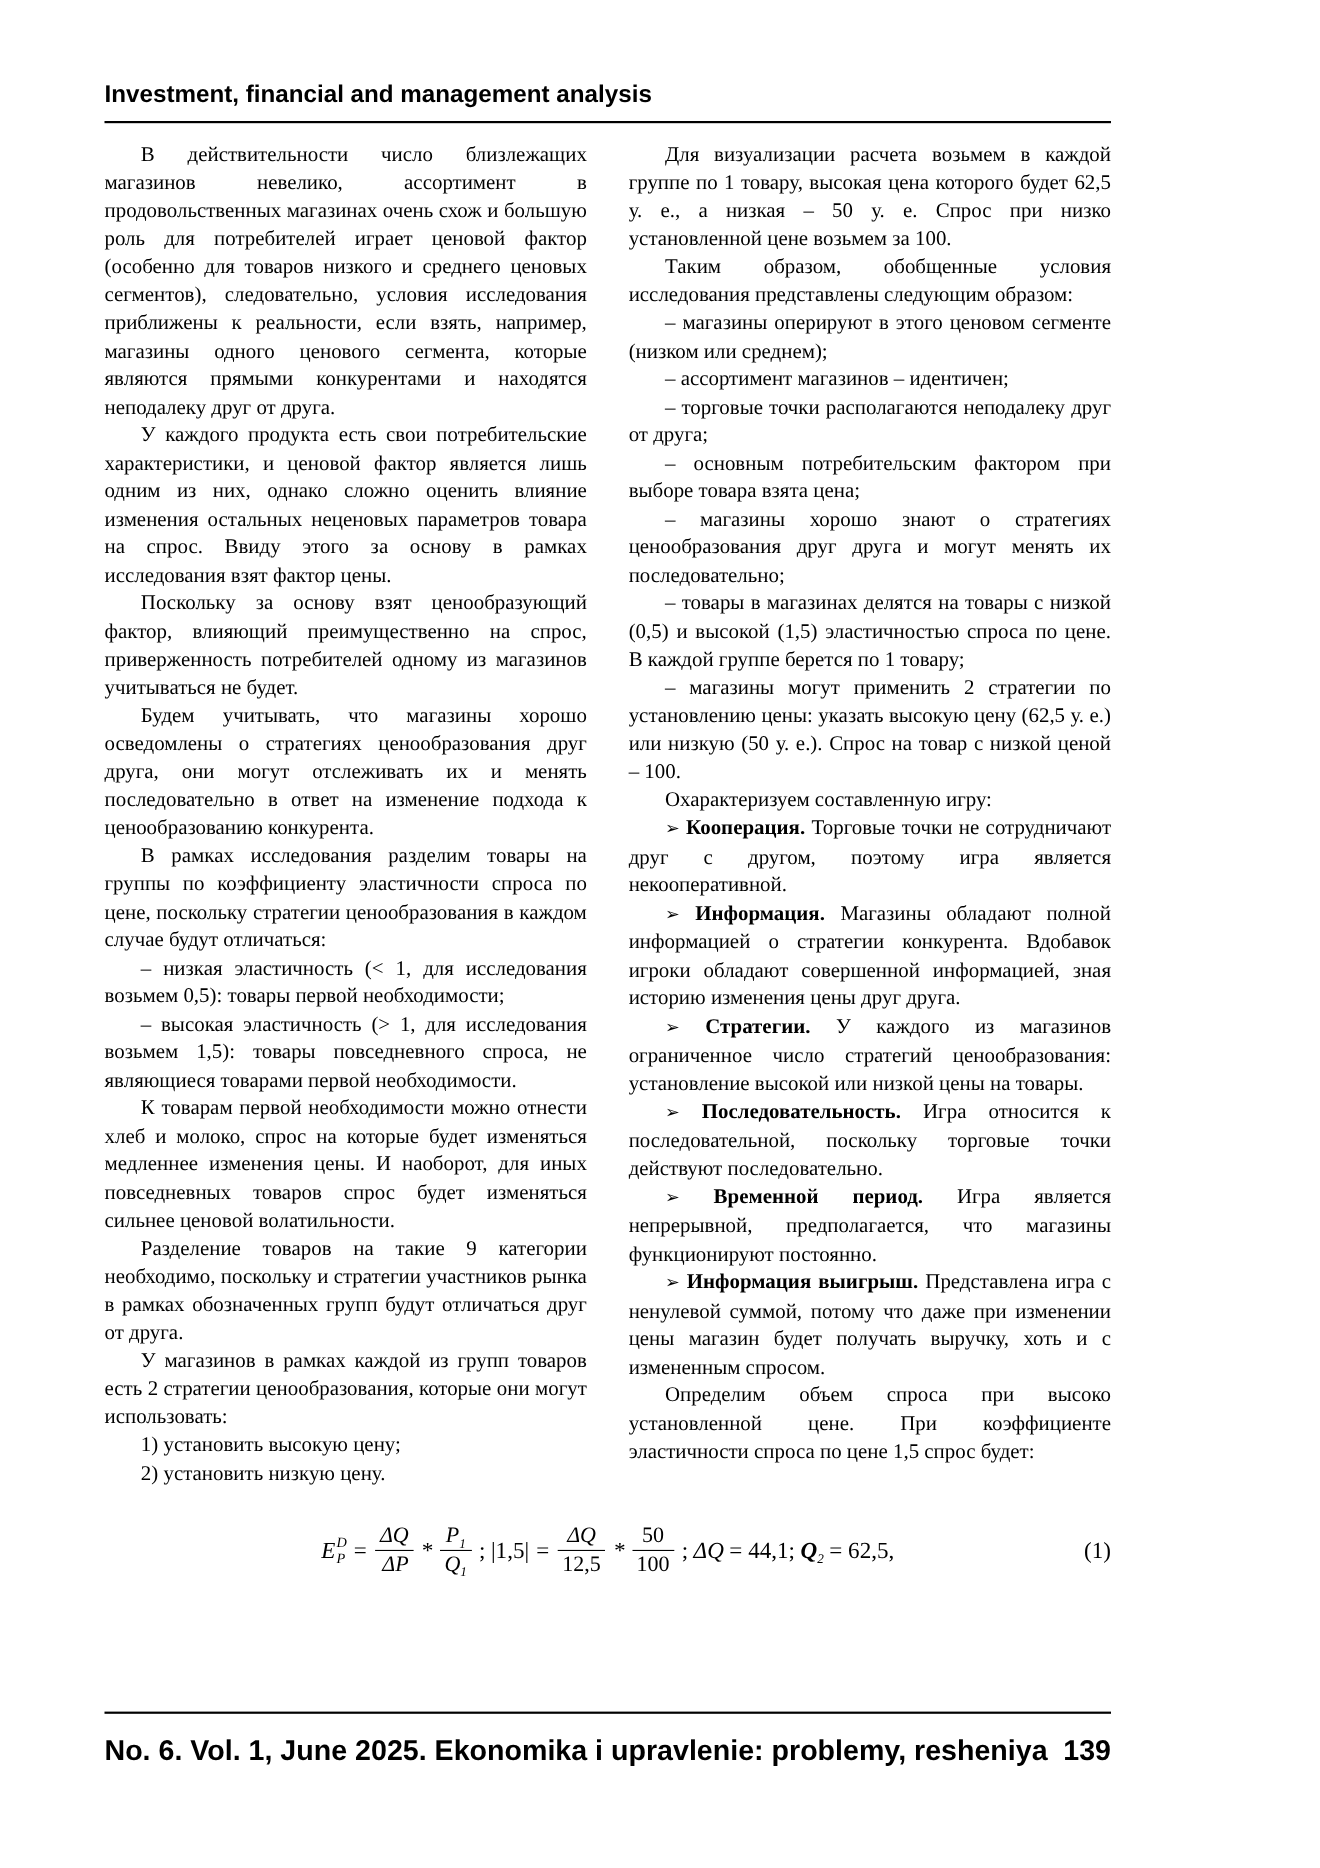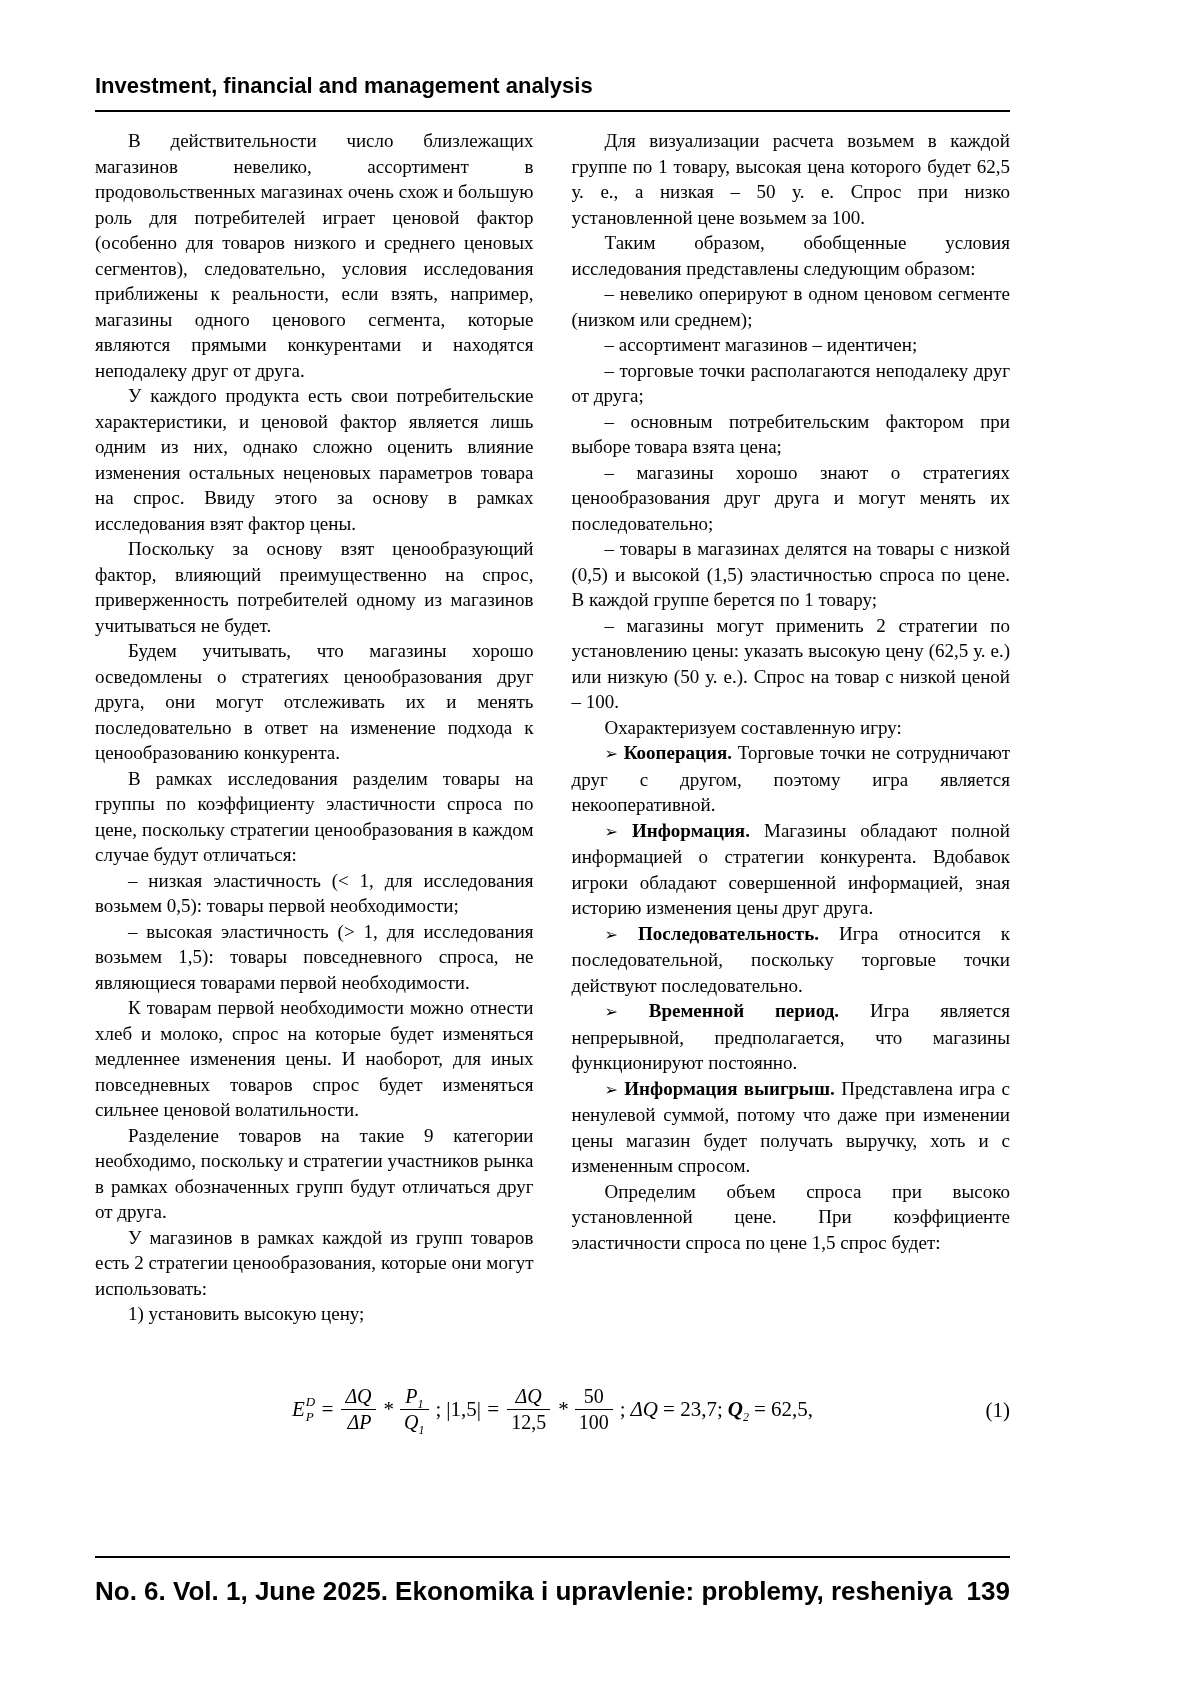--- a/index.html
+++ b/index.html
@@ -83,34 +83,36 @@
       <p class="para"><span>У каждого продукта есть свои потребительские характеристики, и ценовой фактор является лишь одним из них, однако сложно оценить влияние изменения остальных неценовых параметров товара на спрос. Ввиду этого за основу в рамках исследования взят фактор цены.</span></p>
       <p class="para"><span>Поскольку за основу взят ценообразующий фактор, влияющий преимущественно на спрос, приверженность потребителей одному из магазинов учитываться не будет.</span></p>
       <p class="para"><span>Будем учитывать, что магазины хорошо осведомлены о стратегиях ценообразования друг друга, они могут отслеживать их и менять последовательно в ответ на изменение подхода к ценообразованию конкурента.</span></p>
       <p class="para"><span>В рамках исследования разделим товары на группы по коэффициенту эластичности спроса по цене, поскольку стратегии ценообразования в каждом случае будут отличаться:</span></p>
       <p class="para"><span>– низкая эластичность (&lt; 1, для исследования возьмем 0,5): товары первой необходимости;</span></p>
       <p class="para"><span>– высокая эластичность (&gt; 1, для исследования возьмем 1,5): товары повседневного спроса, не являющиеся товарами первой необходимости.</span></p>
       <p class="para"><span>К товарам первой необходимости можно отнести хлеб и молоко, спрос на которые будет изменяться медленнее изменения цены. И наоборот, для иных повседневных товаров спрос будет изменяться сильнее ценовой волатильности.</span></p>
       <p class="para"><span>Разделение товаров на такие 9 категории необходимо, поскольку и стратегии участников рынка в рамках обозначенных групп будут отличаться друг от друга.</span></p>
       <p class="para"><span>У магазинов в рамках каждой из групп товаров есть 2 стратегии ценообразования, которые они могут использовать:</span></p>
       <p class="para"><span>1) установить высокую цену;</span></p>
+      <p class="para"><span>2) установить низкую цену.</span></p>
     </section>
   <section class="col" id="col-right" lang="ru">
       <p class="para"><span>Для визуализации расчета возьмем в каждой группе по 1 товару, высокая цена которого будет 62,5 у. е., а низкая – 50 у. е. Спрос при низко установленной цене возьмем за 100.</span></p>
       <p class="para"><span>Таким образом, обобщенные условия исследования представлены следующим образом:</span></p>
-      <p class="para"><span>– невелико оперируют в одном ценовом сегменте (низком или среднем);</span></p>
+      <p class="para"><span>– магазины оперируют в этого ценовом сегменте (низком или среднем);</span></p>
       <p class="para"><span>– ассортимент магазинов – идентичен;</span></p>
       <p class="para"><span>– торговые точки располагаются неподалеку друг от друга;</span></p>
       <p class="para"><span>– основным потребительским фактором при выборе товара взята цена;</span></p>
       <p class="para"><span>– магазины хорошо знают о стратегиях ценообразования друг друга и могут менять их последовательно;</span></p>
       <p class="para"><span>– товары в магазинах делятся на товары с низкой (0,5) и высокой (1,5) эластичностью спроса по цене. В каждой группе берется по 1 товару;</span></p>
       <p class="para"><span>– магазины могут применить 2 стратегии по установлению цены: указать высокую цену (62,5 у. е.) или низкую (50 у. е.). Спрос на товар с низкой ценой – 100.</span></p>
       <p class="para"><span>Охарактеризуем составленную игру:</span></p>
       <p class="para"><span class="marker">➢</span> <b>Кооперация.</b> <span>Торговые точки не сотрудничают друг с другом, поэтому игра является некооперативной.</span></p>
       <p class="para"><span class="marker">➢</span> <b>Информация.</b> <span>Магазины обладают полной информацией о стратегии конкурента. Вдобавок игроки обладают совершенной информацией, зная историю изменения цены друг друга.</span></p>
+      <p class="para"><span class="marker">➢</span> <b>Стратегии.</b> <span>У каждого из магазинов ограниченное число стратегий ценообразования: установление высокой или низкой цены на товары.</span></p>
       <p class="para"><span class="marker">➢</span> <b>Последовательность.</b> <span>Игра относится к последовательной, поскольку торговые точки действуют последовательно.</span></p>
       <p class="para"><span class="marker">➢</span> <b>Временной период.</b> <span>Игра является непрерывной, предполагается, что магазины функционируют постоянно.</span></p>
       <p class="para"><span class="marker">➢</span> <b>Информация выигрыш.</b> <span>Представлена игра с ненулевой суммой, потому что даже при изменении цены магазин будет получать выручку, хоть и с измененным спросом.</span></p>
       <p class="para"><span>Определим объем спроса при высоко установленной цене. При коэффициенте эластичности спроса по цене 1,5 спрос будет:</span></p>
     </section>
 </div>
 
 <div class="formula-row">
   <span class="formula-inner">
     <span class="evar">
@@ -137,21 +139,21 @@
         <span class="fnum">ΔQ</span>
         <span class="fden upright">12,5</span>
       </span>
     <span class="op">*</span>
     <span class="frac upright">
         <span class="fnum">50</span>
         <span class="fden">100</span>
       </span>
     <span class="op upright">;</span>
     <span>ΔQ</span>
-    <span class="upright">= 23,7;</span>
+    <span class="upright">= 44,1;</span>
     <span class="q2"><b><i>Q</i></b><sub>2</sub></span>
     <span class="upright">= 62,5,</span>
   </span>
   <span class="eq-number">(1)</span>
 </div>
 
 <hr class="footer-rule">
 <div class="footer">
   <span>No. 6. Vol. 1, June 2025. Ekonomika i upravlenie: problemy, resheniya</span>
   <span>139</span>

